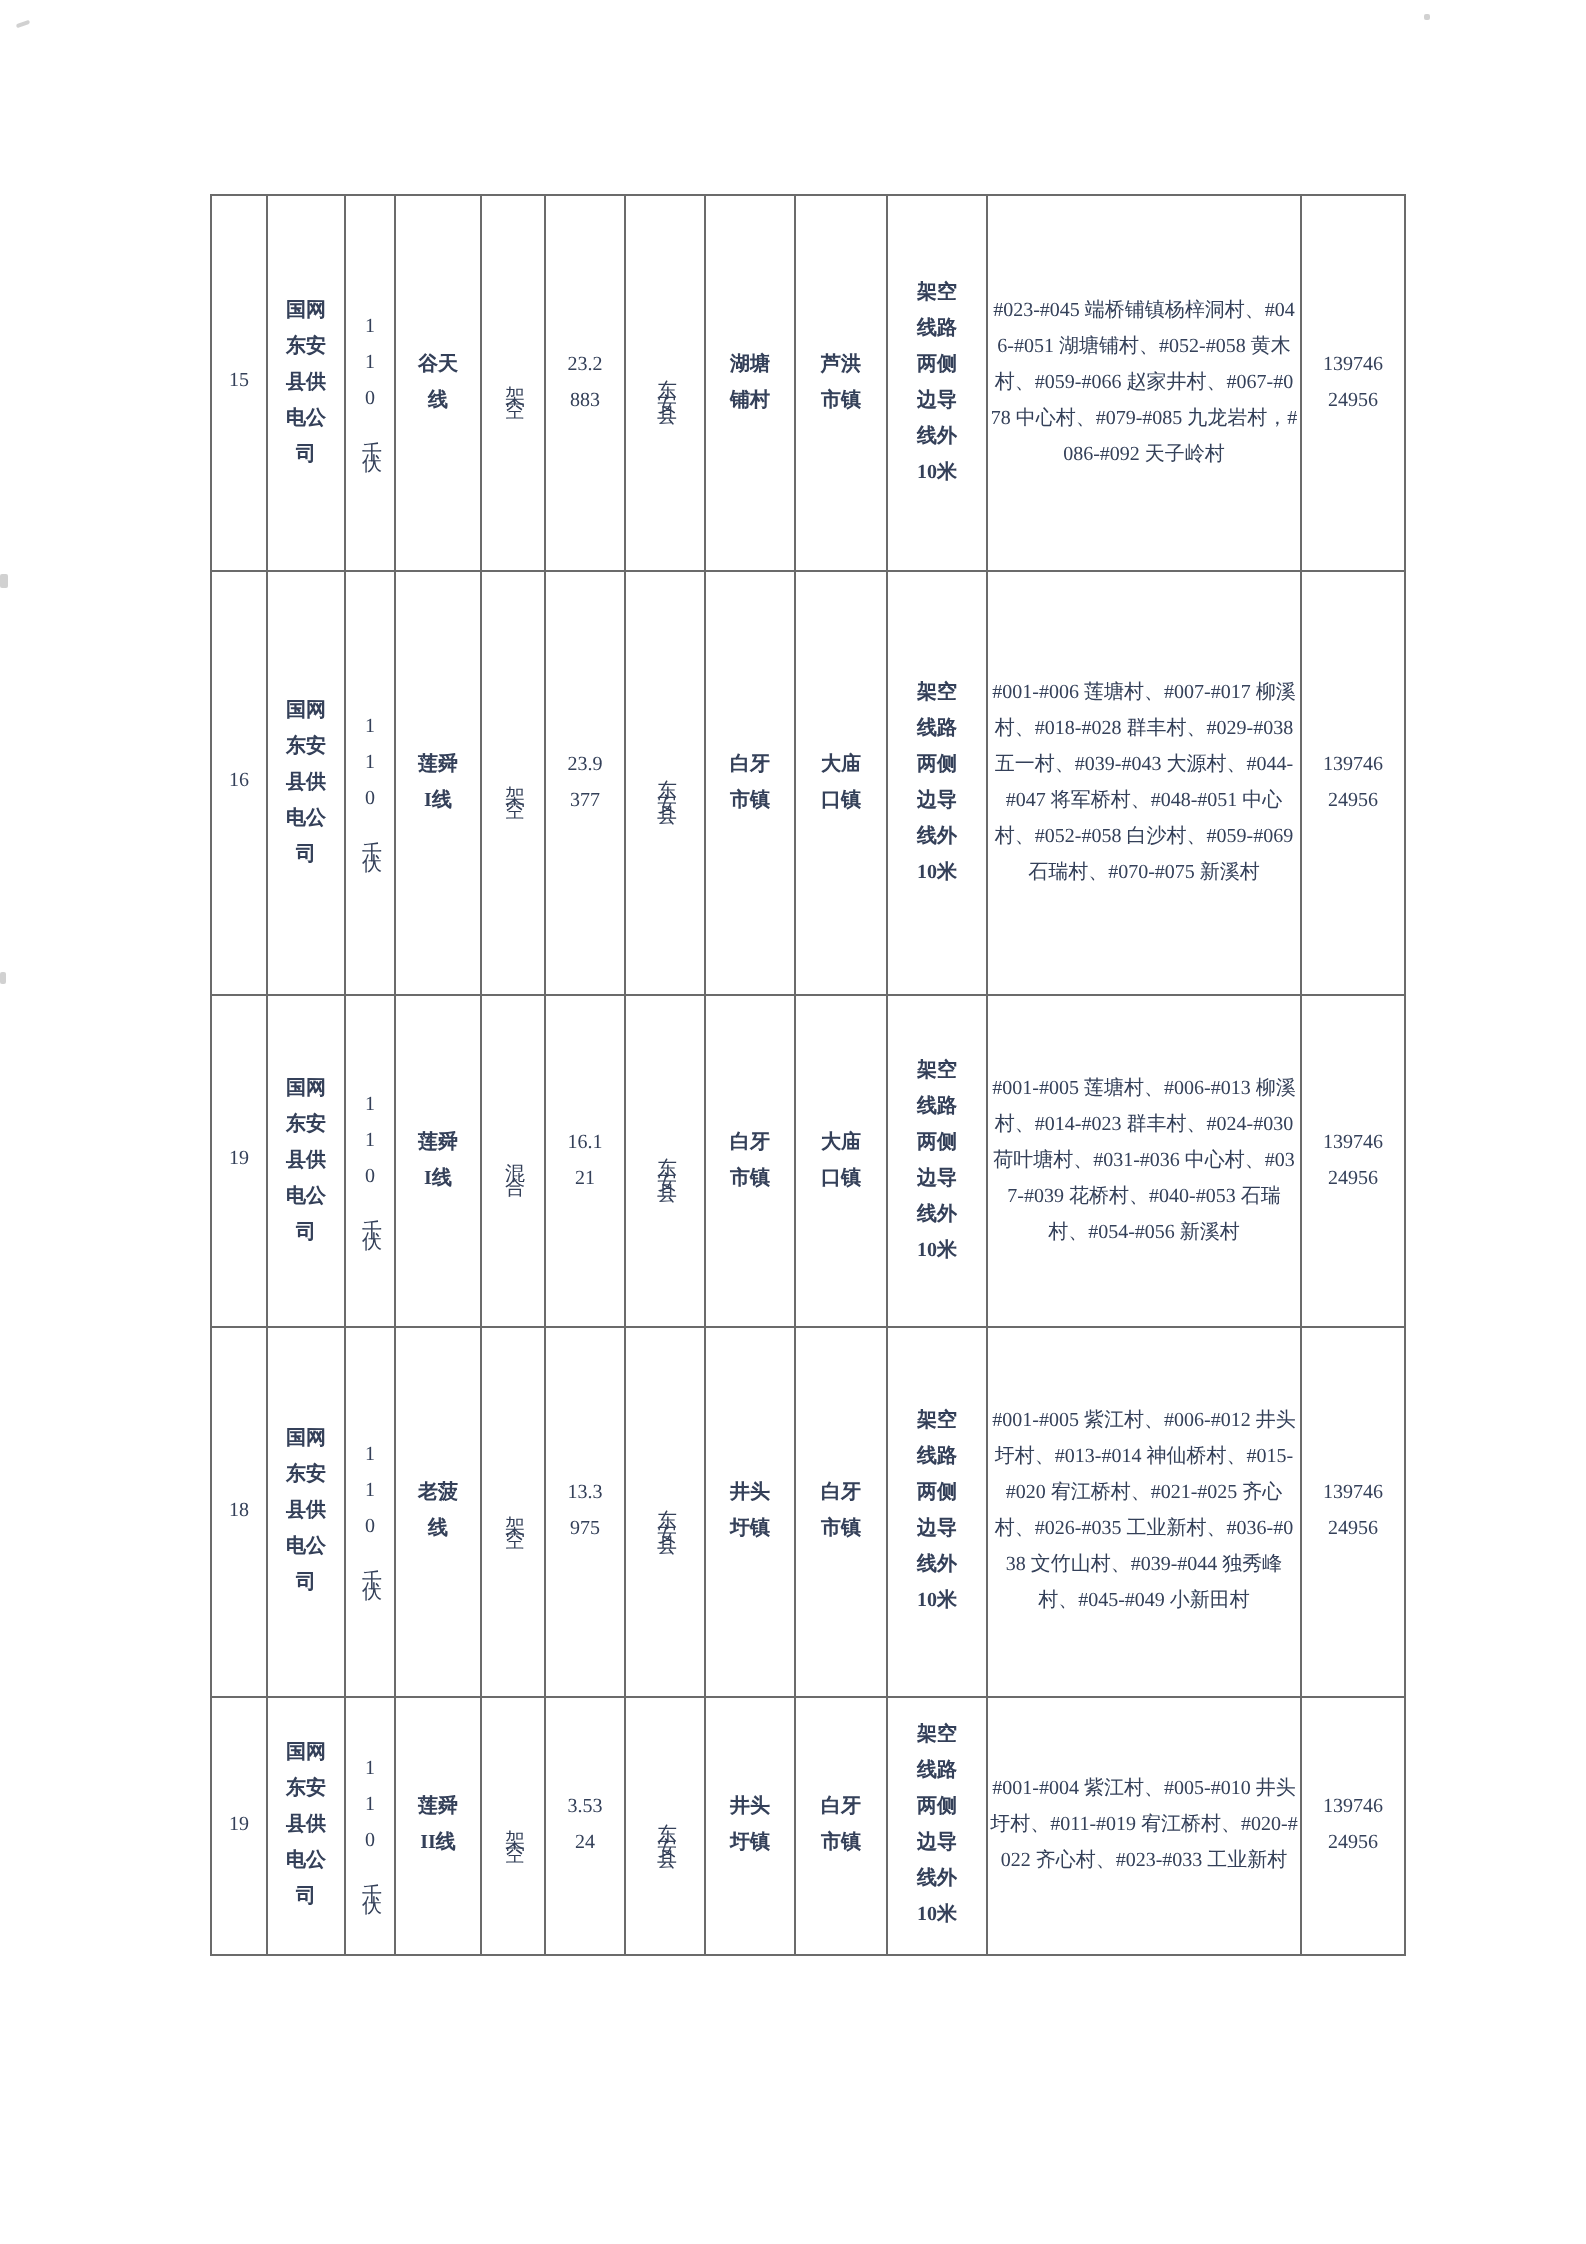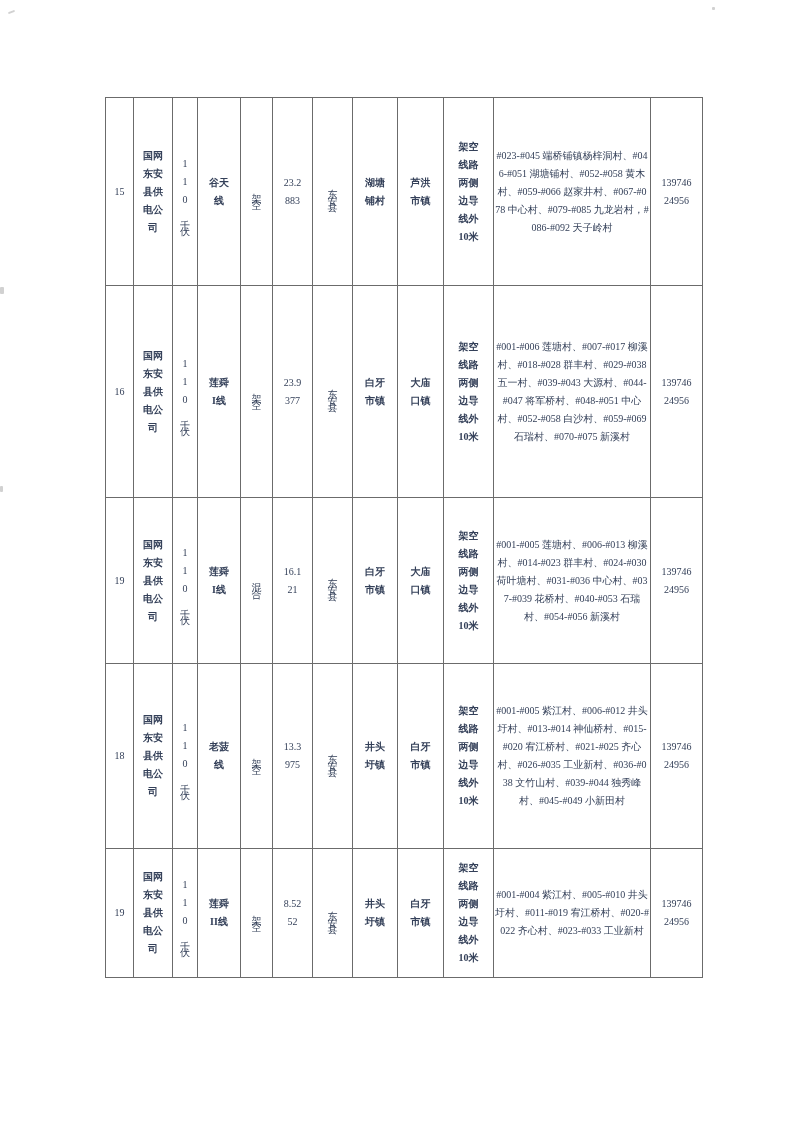--- a/index.html
+++ b/index.html
@@ -141,21 +141,21 @@
         <td class="villages">#001-#005 紫江村、#006-#012 井头圩村、#013-#014 神仙桥村、#015-#020 宥江桥村、#021-#025 齐心村、#026-#035 工业新村、#036-#038 文竹山村、#039-#044 独秀峰村、#045-#049 小新田村</td>
         <td><span class="inner w31">13974624956</span></td>
       </tr>
 
       <tr class="r19">
         <td><span class="inner">19</span></td>
         <td><span class="inner w21">国网东安县供电公司</span></td>
         <td class="vt"><span class="inner">110千伏</span></td>
         <td><span class="inner w21">莲舜II线</span></td>
         <td class="vt"><span class="inner">架空</span></td>
-        <td><span class="inner w22">8.5252</span></td>
+        <td><span class="inner w22">3.5324</span></td>
         <td class="vt"><span class="inner">东安县</span></td>
         <td><span class="inner w21">井头圩镇</span></td>
         <td><span class="inner w21">白牙市镇</span></td>
         <td><span class="inner w21">架空线路两侧边导线外10米</span></td>
         <td class="villages">#001-#004 紫江村、#005-#010 井头圩村、#011-#019 宥江桥村、#020-#022 齐心村、#023-#033 工业新村</td>
         <td><span class="inner w31">13974624956</span></td>
       </tr>
 
     </tbody>
   </table>

